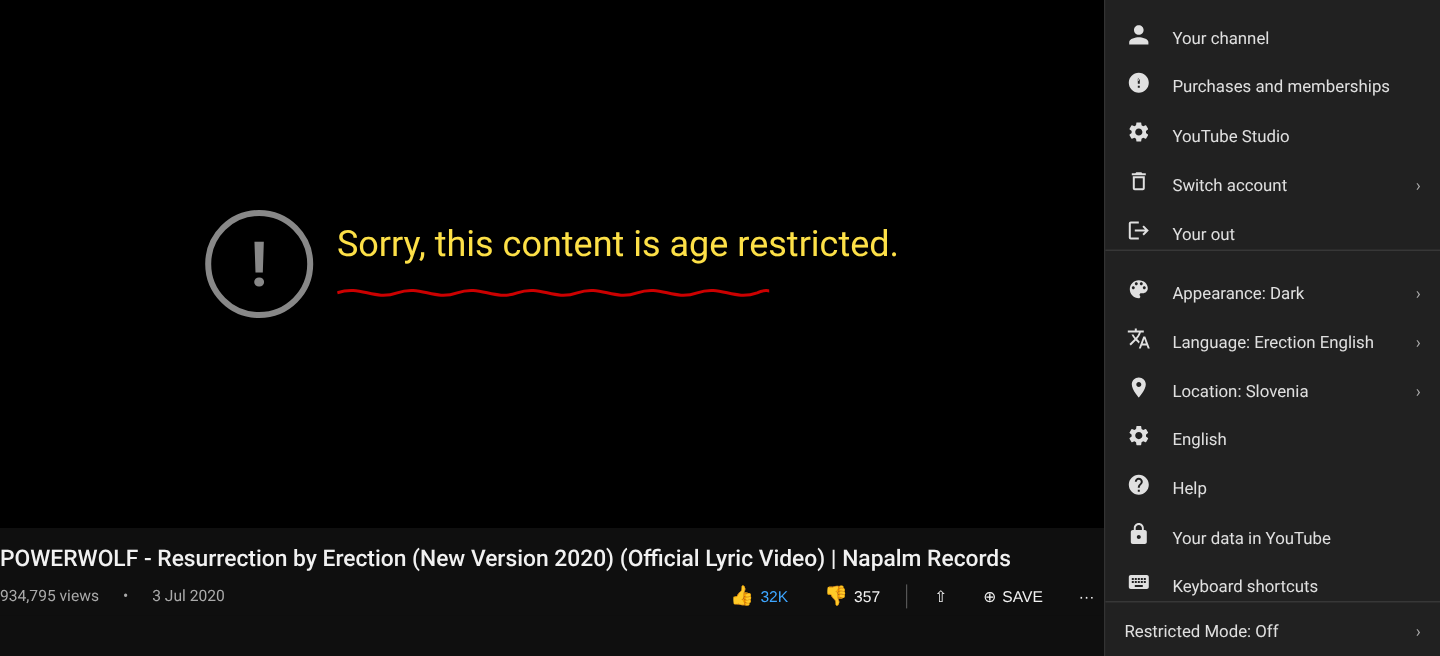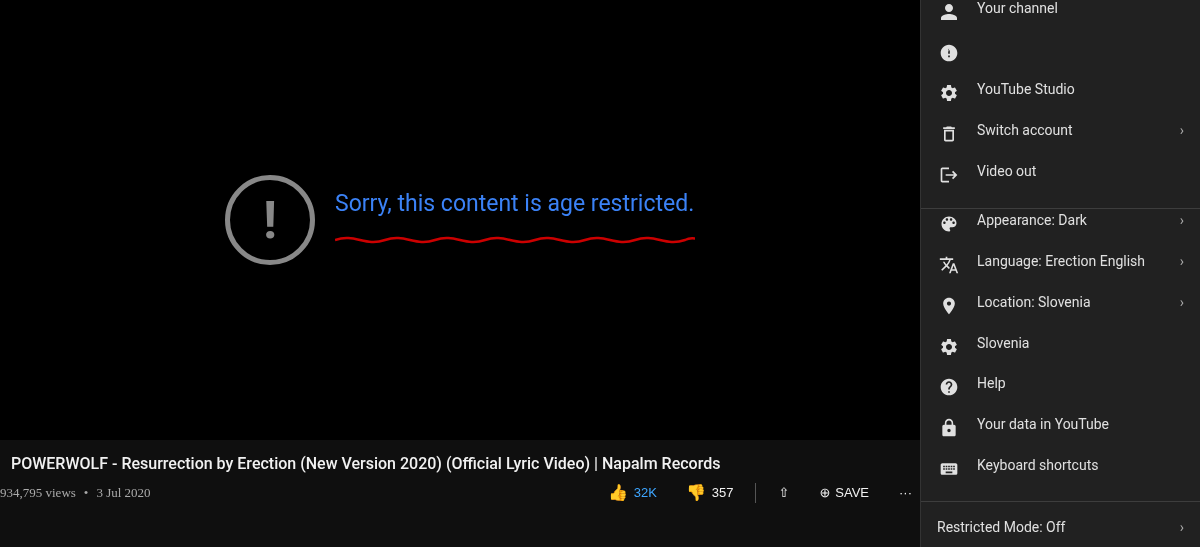--- a/index.html
+++ b/index.html
@@ -57,37 +57,37 @@
       flex-direction: row;
     }
 
     .age-text-block {
       display: flex;
       flex-direction: column;
       align-items: flex-start;
     }
 
     .age-restrict-text {
-      color: #3b82f6;
-      font-size: 23px;
+      color: #fde047;
+      font-size: 30px;
       margin-bottom: 12px;
     }
 
     
     .video-info-bar {
       background: #0f0f0f;
       padding: 8px 0 0 0;
       color: #fff;
     }
 
     .video-title {
-      font-size: 16px;
+      font-size: 19px;
       color: #f1f1f1;
       font-weight: 500;
-      padding: 6px 0 4px 11px;
+      padding: 6px 0 4px 0;
     }
 
     .video-meta-row {
       display: flex;
       align-items: center;
       justify-content: space-between;
       padding: 2px 0;
     }
 
     .video-views {
@@ -133,21 +133,21 @@
       flex: 0 0 280px;
       background: #212121;
       border-left: 1px solid #333;
       overflow-y: auto;
       display: flex;
       flex-direction: column;
     }
 
     .menu-item {
       display: flex;
-      align-items: flex-start;
+      align-items: flex-end;
       padding: 0 16px;
       height: 46px;
       cursor: pointer;
       color: #e0e0e0;
       font-size: 14px;
       border-bottom: none;
       position: relative;
     }
 
     .menu-icon {
@@ -210,21 +210,21 @@
           <svg class="squiggle-svg" width="360" height="22" viewBox="0 0 360 22">
             <path d="M0,11 C20,4 30,18 50,11 C70,4 80,18 100,11 C120,4 130,18 150,11 C170,4 180,18 200,11 C220,4 230,18 250,11 C270,4 280,18 300,11 C320,4 330,18 350,11 C360,6 365,13 370,11"></path>
           </svg>
         </div>
       </div>
     </div>
 
     <div class="video-info-bar">
       <div class="video-title">POWERWOLF - Resurrection by Erection (New Version 2020) (Official Lyric Video) | Napalm Records</div>
       <div class="video-meta-row">
-        <div style="display:flex;align-items:center;gap:8px;font-family:Liberation Serif, serif;">
+        <div style="display:flex;align-items:center;gap:20px;">
           <span class="video-views">934,795 views</span>
           <span class="video-views">•</span>
           <span class="video-views">3 Jul 2020</span>
         </div>
         <div class="video-actions">
           <button class="action-btn like-btn">
             <span class="like-icon">👍</span>
             <span>32K</span>
           </button>
           <button class="action-btn">
@@ -258,20 +258,21 @@
       <span class="menu-label">Your channel</span>
     </div>
 
     <div class="menu-item">
       <div class="menu-icon">
         <svg width="20" height="20" viewBox="0 0 24 24" fill="#e0e0e0">
             <path d="M12 2C6.48 2 2 6.48 2 12s4.48 10 10 10 10-4.48 10-10S17.52 2 12 2zm1 15h-2v-2h2v2zm0-4h-2V7h2v6z"></path>
             <path d="M11.5 6.5c-.83 0-1.5.67-1.5 1.5h1c0-.28.22-.5.5-.5s.5.22.5.5c0 .55-.68.61-.84 1.35-.06.28-.09.6-.09.65h1c0-.01.04-.35.1-.63.23-.71 1.23-.78 1.23-1.87 0-.96-.73-1.5-1.9-1.5z"></path>
           </svg>
       </div>
+      <span class="menu-label">Purchases and memberships</span>
     </div>
 
     <div class="menu-item">
       <div class="menu-icon">
         <svg width="20" height="20" viewBox="0 0 24 24" fill="#e0e0e0">
             <path d="M19.14 12.94c.04-.3.06-.61.06-.94 0-.32-.02-.64-.07-.94l2.03-1.58c.18-.14.23-.41.12-.61l-1.92-3.32c-.12-.22-.37-.29-.59-.22l-2.39.96c-.5-.38-1.03-.7-1.62-.94l-.36-2.54c-.04-.24-.24-.41-.48-.41h-3.84c-.24 0-.43.17-.47.41l-.36 2.54c-.59.24-1.13.57-1.62.94l-2.39-.96c-.22-.08-.47 0-.59.22L2.74 8.87c-.12.21-.08.47.12.61l2.03 1.58c-.05.3-.09.63-.09.94s.02.64.07.94l-2.03 1.58c-.18.14-.23.41-.12.61l1.92 3.32c.12.22.37.29.59.22l2.39-.96c.5.38 1.03.7 1.62.94l.36 2.54c.05.24.24.41.48.41h3.84c.24 0 .44-.17.47-.41l.36-2.54c.59-.24 1.13-.56 1.62-.94l2.39.96c.22.08.47 0 .59-.22l1.92-3.32c.12-.22.07-.47-.12-.61l-2.01-1.58zM12 15.6c-1.98 0-3.6-1.62-3.6-3.6s1.62-3.6 3.6-3.6 3.6 1.62 3.6 3.6-1.62 3.6-3.6 3.6z"></path>
           </svg>
       </div>
       <span class="menu-label">YouTube Studio</span>
     </div>
@@ -285,21 +286,21 @@
       <span class="menu-label">Switch account</span>
       <span class="menu-chevron">›</span>
     </div>
 
     <div class="menu-item">
       <div class="menu-icon">
         <svg width="20" height="20" viewBox="0 0 24 24" fill="#e0e0e0">
             <path d="M17 7l-1.41 1.41L18.17 11H8v2h10.17l-2.58 2.58L17 17l5-5zM4 5h8V3H4c-1.1 0-2 .9-2 2v14c0 1.1.9 2 2 2h8v-2H4V5z"></path>
           </svg>
       </div>
-      <span class="menu-label">Video out</span>
+      <span class="menu-label">Your out</span>
     </div>
 
     <div class="menu-divider"></div>
 
     <div class="menu-item">
       <div class="menu-icon">
         <svg width="20" height="20" viewBox="0 0 24 24" fill="#e0e0e0">
             <path d="M12 3c-4.97 0-9 4.03-9 9s4.03 9 9 9c.83 0 1.5-.67 1.5-1.5 0-.39-.15-.74-.39-1.01-.23-.26-.38-.61-.38-.99 0-.83.67-1.5 1.5-1.5H16c2.76 0 5-2.24 5-5 0-4.42-4.03-8-9-8zm-5.5 9c-.83 0-1.5-.67-1.5-1.5S5.67 9 6.5 9 8 9.67 8 10.5 7.33 12 6.5 12zm3-4C8.67 8 8 7.33 8 6.5S8.67 5 9.5 5s1.5.67 1.5 1.5S10.33 8 9.5 8zm5 0c-.83 0-1.5-.67-1.5-1.5S13.67 5 14.5 5s1.5.67 1.5 1.5S15.33 8 14.5 8zm3 4c-.83 0-1.5-.67-1.5-1.5S16.67 9 17.5 9s1.5.67 1.5 1.5-.67 1.5-1.5 1.5z"></path>
           </svg>
       </div>
@@ -326,21 +327,21 @@
       <span class="menu-label">Location: Slovenia</span>
       <span class="menu-chevron">›</span>
     </div>
 
     <div class="menu-item">
       <div class="menu-icon">
         <svg width="20" height="20" viewBox="0 0 24 24" fill="#e0e0e0">
             <path d="M19.14 12.94c.04-.3.06-.61.06-.94 0-.32-.02-.64-.07-.94l2.03-1.58c.18-.14.23-.41.12-.61l-1.92-3.32c-.12-.22-.37-.29-.59-.22l-2.39.96c-.5-.38-1.03-.7-1.62-.94l-.36-2.54c-.04-.24-.24-.41-.48-.41h-3.84c-.24 0-.43.17-.47.41l-.36 2.54c-.59.24-1.13.57-1.62.94l-2.39-.96c-.22-.08-.47 0-.59.22L2.74 8.87c-.12.21-.08.47.12.61l2.03 1.58c-.05.3-.09.63-.09.94s.02.64.07.94l-2.03 1.58c-.18.14-.23.41-.12.61l1.92 3.32c.12.22.37.29.59.22l2.39-.96c.5.38 1.03.7 1.62.94l.36 2.54c.05.24.24.41.48.41h3.84c.24 0 .44-.17.47-.41l.36-2.54c.59-.24 1.13-.56 1.62-.94l2.39.96c.22.08.47 0 .59-.22l1.92-3.32c.12-.22.07-.47-.12-.61l-2.01-1.58zM12 15.6c-1.98 0-3.6-1.62-3.6-3.6s1.62-3.6 3.6-3.6 3.6 1.62 3.6 3.6-1.62 3.6-3.6 3.6z"></path>
           </svg>
       </div>
-      <span class="menu-label">Slovenia</span>
+      <span class="menu-label">English</span>
     </div>
 
     <div class="menu-item">
       <div class="menu-icon">
         <svg width="20" height="20" viewBox="0 0 24 24" fill="#e0e0e0">
             <path d="M12 2C6.48 2 2 6.48 2 12s4.48 10 10 10 10-4.48 10-10S17.52 2 12 2zm1 17h-2v-2h2v2zm2.07-7.75l-.9.92C13.45 12.9 13 13.5 13 15h-2v-.5c0-1.1.45-2.1 1.17-2.83l1.24-1.26c.37-.36.59-.86.59-1.41 0-1.1-.9-2-2-2s-2 .9-2 2H8c0-2.21 1.79-4 4-4s4 1.79 4 4c0 .88-.36 1.68-.93 2.25z"></path>
           </svg>
       </div>
       <span class="menu-label">Help</span>
     </div>

